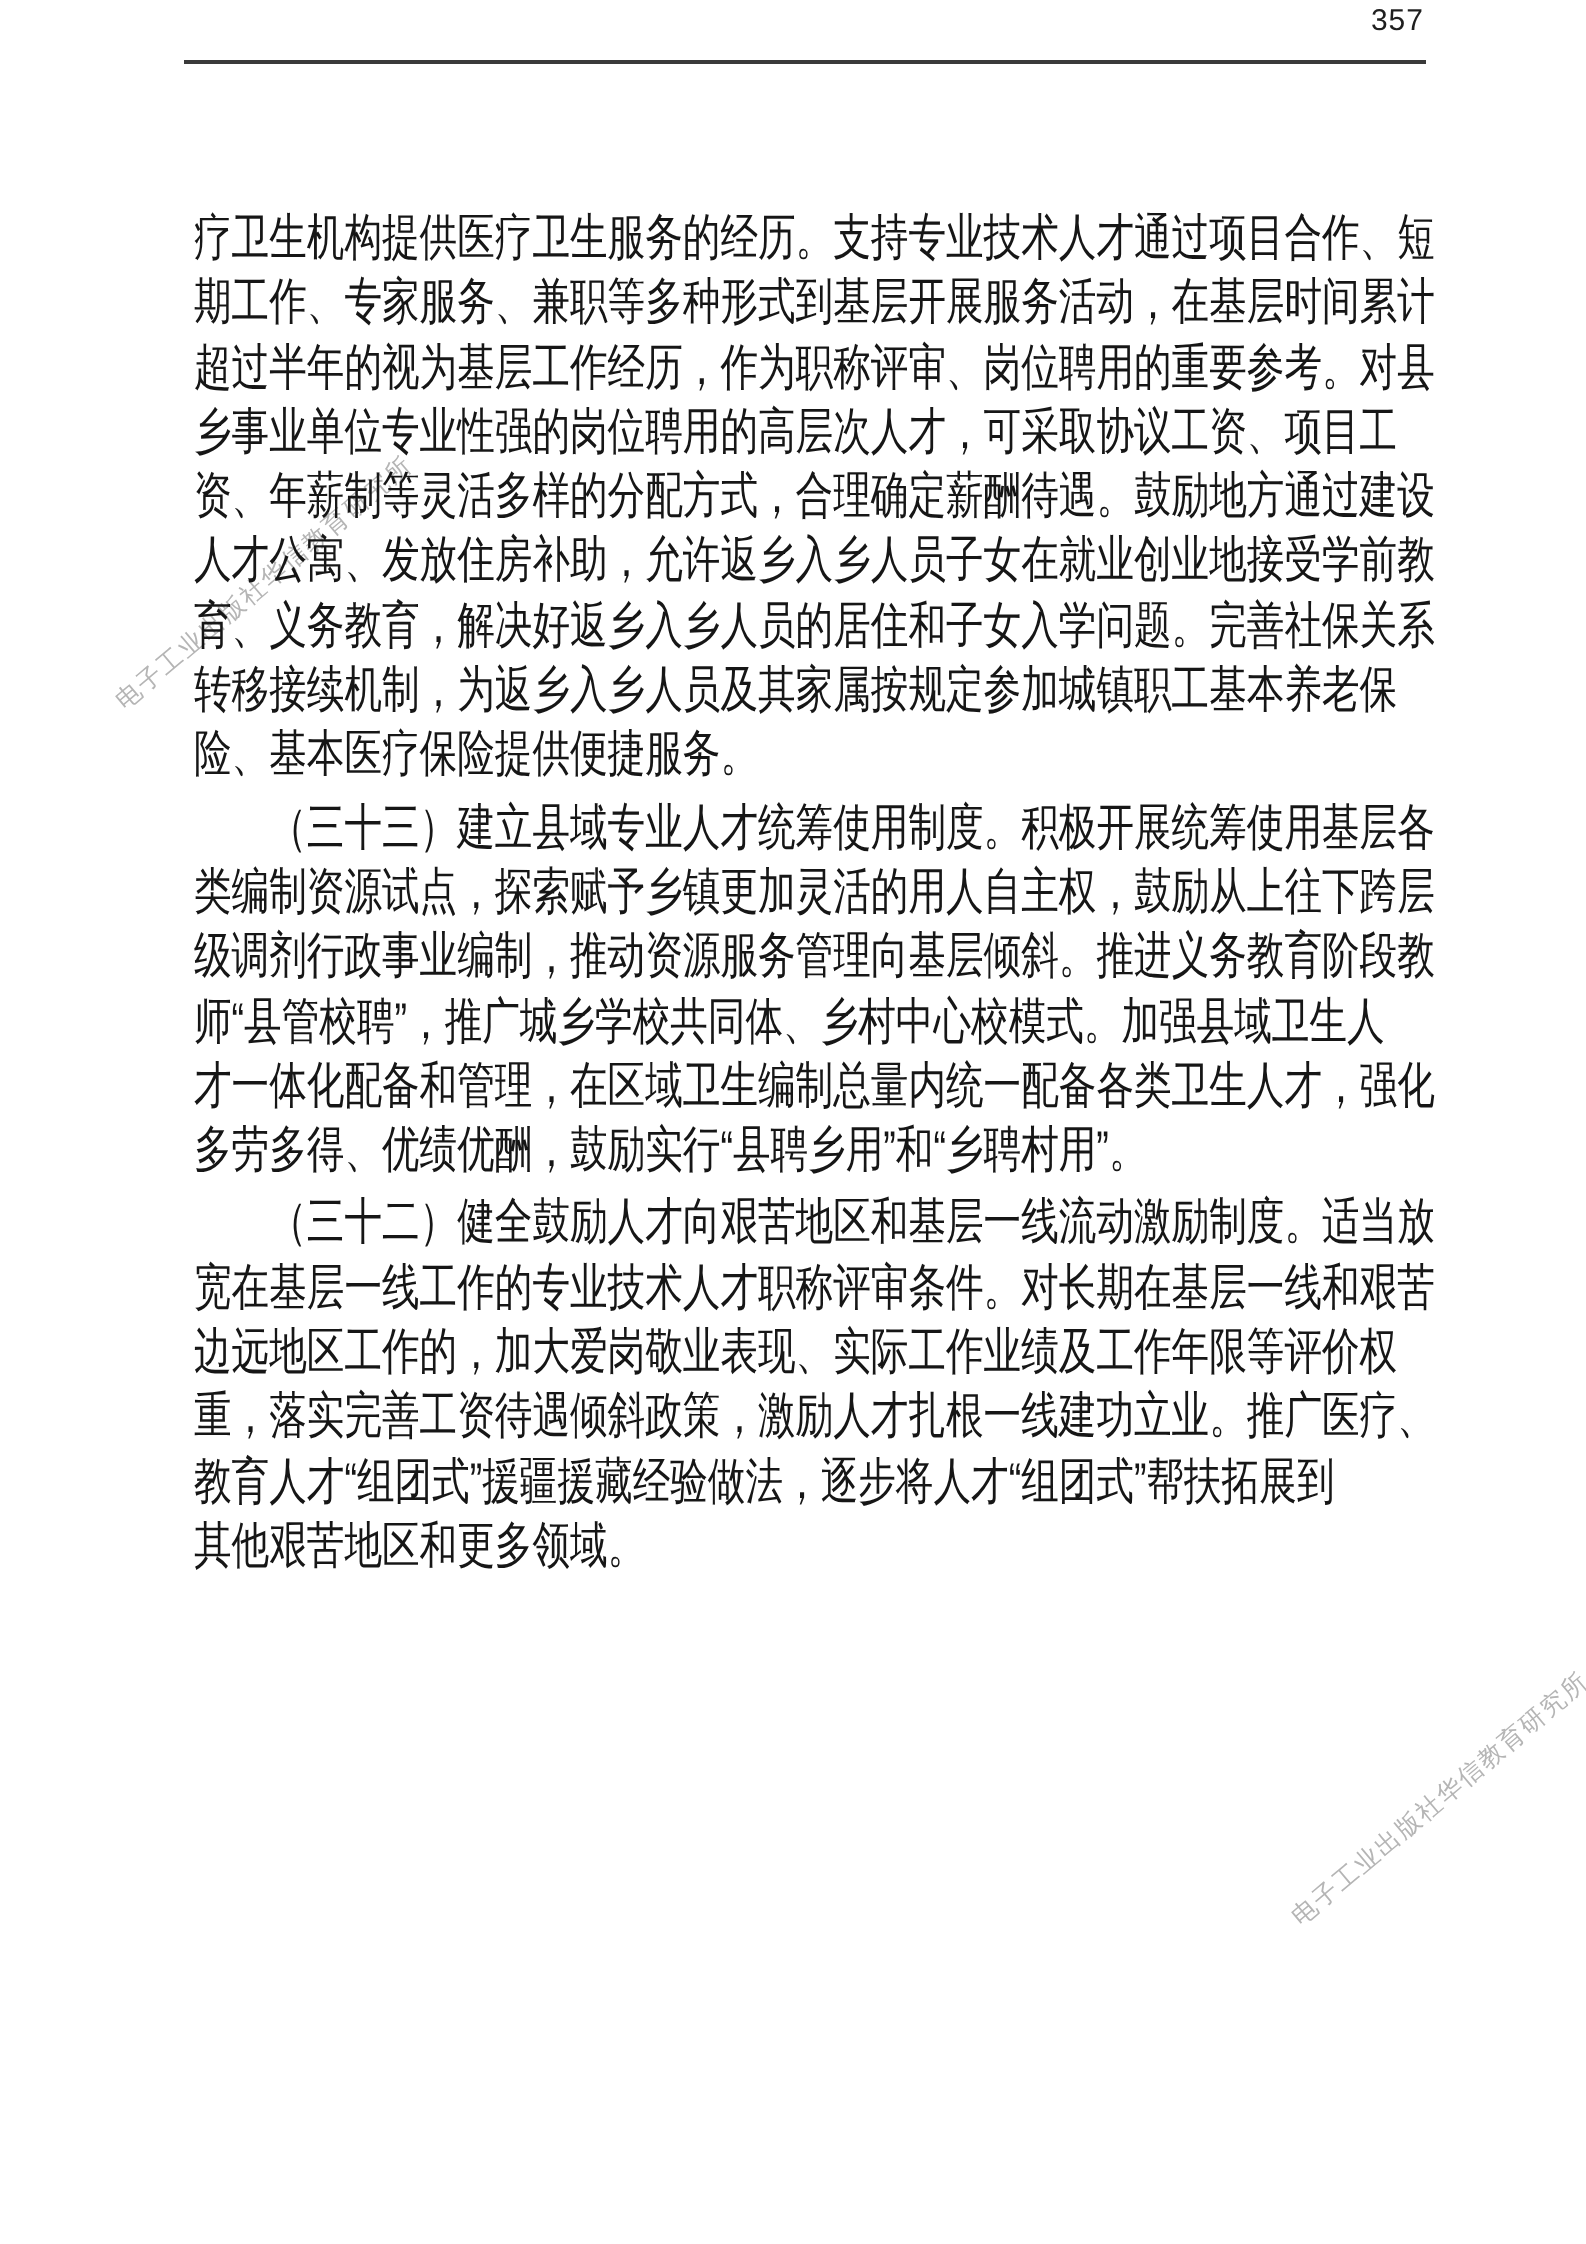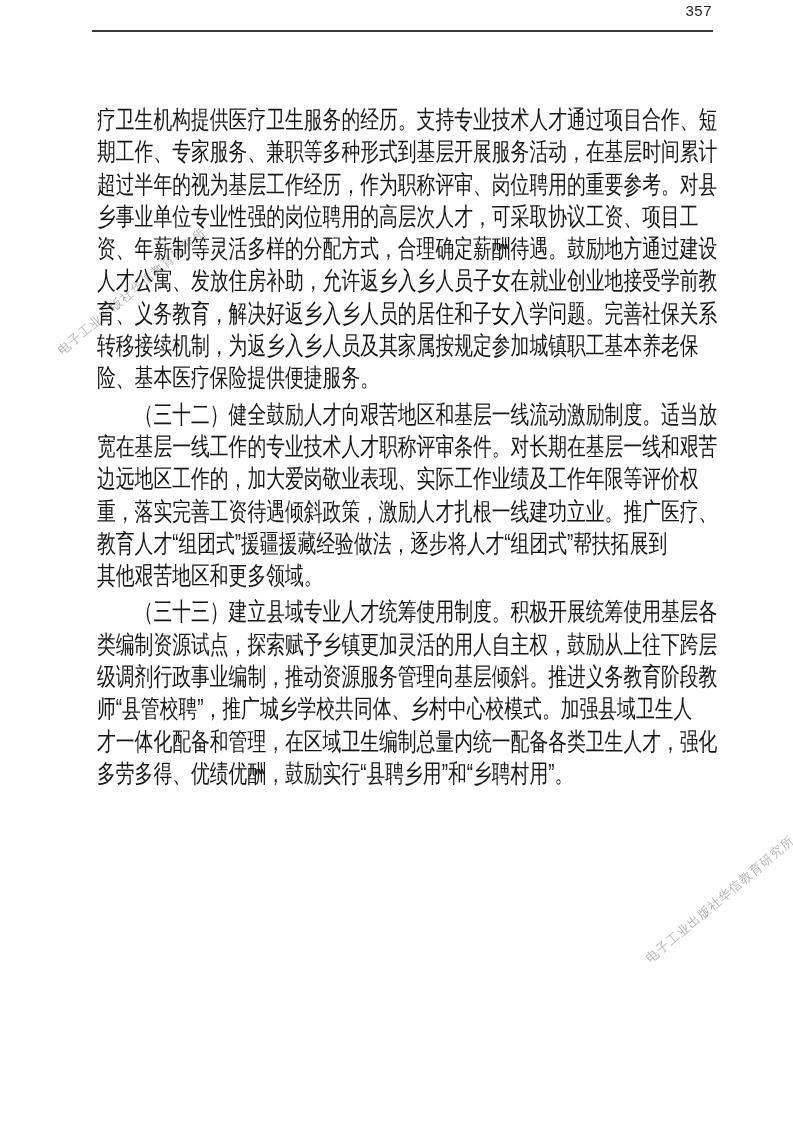--- a/index.html
+++ b/index.html
@@ -82,33 +82,33 @@
       <div class="line">超过半年的视为基层工作经历，作为职称评审、岗位聘用的重要参考。对县</div>
       <div class="line">乡事业单位专业性强的岗位聘用的高层次人才，可采取协议工资、项目工</div>
       <div class="line">资、年薪制等灵活多样的分配方式，合理确定薪酬待遇。鼓励地方通过建设</div>
       <div class="line">人才公寓、发放住房补助，允许返乡入乡人员子女在就业创业地接受学前教</div>
       <div class="line">育、义务教育，解决好返乡入乡人员的居住和子女入学问题。完善社保关系</div>
       <div class="line">转移接续机制，为返乡入乡人员及其家属按规定参加城镇职工基本养老保</div>
       <div class="line">险、基本医疗保险提供便捷服务。</div>
     </div>
 
     <div class="paragraph">
+      <div class="line indent">（三十三）建立县域专业人才统筹使用制度。积极开展统筹使用基层各</div>
+      <div class="line">类编制资源试点，探索赋予乡镇更加灵活的用人自主权，鼓励从上往下跨层</div>
+      <div class="line">级调剂行政事业编制，推动资源服务管理向基层倾斜。推进义务教育阶段教</div>
+      <div class="line">师“县管校聘”，推广城乡学校共同体、乡村中心校模式。加强县域卫生人</div>
+      <div class="line">才一体化配备和管理，在区域卫生编制总量内统一配备各类卫生人才，强化</div>
+      <div class="line">多劳多得、优绩优酬，鼓励实行“县聘乡用”和“乡聘村用”。</div>
+    </div>
+
+    <div class="paragraph">
       <div class="line indent">（三十二）健全鼓励人才向艰苦地区和基层一线流动激励制度。适当放</div>
       <div class="line">宽在基层一线工作的专业技术人才职称评审条件。对长期在基层一线和艰苦</div>
       <div class="line">边远地区工作的，加大爱岗敬业表现、实际工作业绩及工作年限等评价权</div>
       <div class="line">重，落实完善工资待遇倾斜政策，激励人才扎根一线建功立业。推广医疗、</div>
       <div class="line">教育人才“组团式”援疆援藏经验做法，逐步将人才“组团式”帮扶拓展到</div>
       <div class="line">其他艰苦地区和更多领域。</div>
     </div>
 
-    <div class="paragraph">
-      <div class="line indent">（三十三）建立县域专业人才统筹使用制度。积极开展统筹使用基层各</div>
-      <div class="line">类编制资源试点，探索赋予乡镇更加灵活的用人自主权，鼓励从上往下跨层</div>
-      <div class="line">级调剂行政事业编制，推动资源服务管理向基层倾斜。推进义务教育阶段教</div>
-      <div class="line">师“县管校聘”，推广城乡学校共同体、乡村中心校模式。加强县域卫生人</div>
-      <div class="line">才一体化配备和管理，在区域卫生编制总量内统一配备各类卫生人才，强化</div>
-      <div class="line">多劳多得、优绩优酬，鼓励实行“县聘乡用”和“乡聘村用”。</div>
-    </div>
-
 
 
   </div>
 </div>
 
 </body></html>

